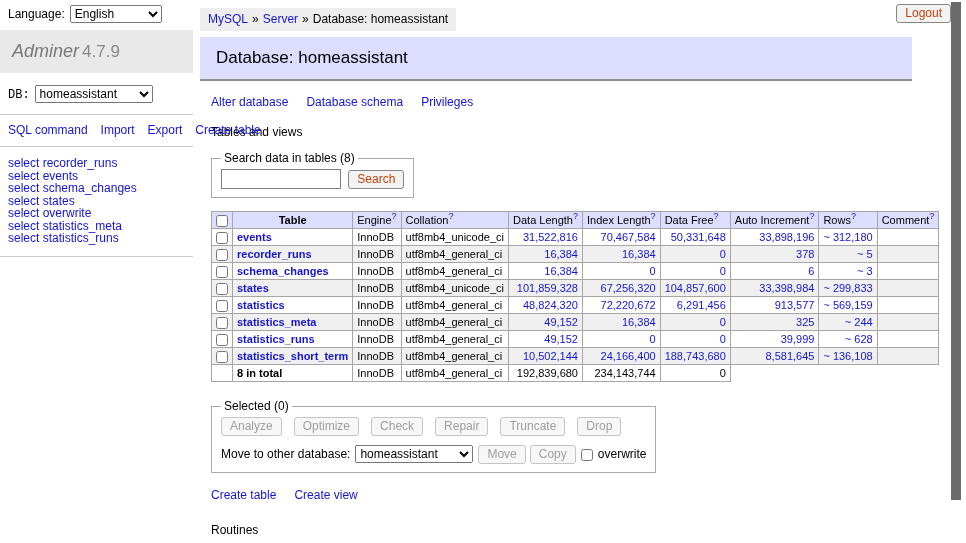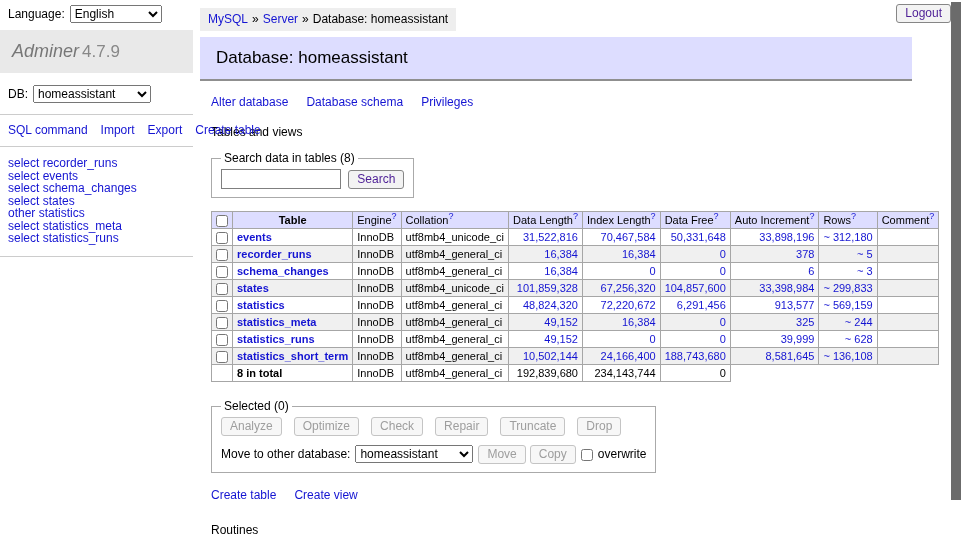--- a/index.html
+++ b/index.html
@@ -9,34 +9,34 @@
 
   
   aside { position:absolute; left:0; top:0; width:193px; }
   .lang-row { margin:0; padding:5px 8px 7px 8px; }
   .lang-row label { margin-right:5px; }
   .lang-row select { width:92px; font-size:12px; }
   .logo-strip { background:#e9e9e9; padding:11px 12px; }
   .logo { font-style:italic; font-size:18px; color:#777; }
   .ver { font-size:17px; color:#888; margin-left:3px; }
   .db-row { margin:12px 8px 11px 8px; }
-  .db-row label { margin-right:5px; }
+  .db-row label { margin-right:5px;font-family:Liberation Mono, monospace; }
   .db-row select { width:118px; font-size:12px; }
   aside hr { border:none; border-top:1px solid #ccc; margin:0; }
   .sb-actions { margin:8px 8px 9px 8px; line-height:14px; }
   .sb-actions a { margin-right:13px; white-space:nowrap; }
   .sb-tables { margin:10px 8px 11px 8px; }
   .sb-tables a { display:block; line-height:12.5px; white-space:nowrap; }
 
   
   main { margin-left:200px; margin-right:54px; }
   .top-row { padding-top:8px; }
   .breadcrumb { display:inline-block; background:#eee; padding:4px 8px 5px 8px; }
   .breadcrumb .sep { color:#000; margin:0 4px; }
-  .btn { font-family:inherit; font-size:12px; padding:1px 8px 2px 8px; background:#f3f3f3; border:1px solid #868686; border-radius:3px; color:#4c1d95; }
+  .btn { font-family:inherit; font-size:12px; padding:1px 8px 2px 8px; background:#f3f3f3; border:1px solid #868686; border-radius:3px; color:#c2410c; }
   .btn:disabled { color:#9e9e9e; border-color:#c4c4c4; background:#f7f7f7; }
   .logout-btn { position:absolute; top:4px; right:15px; }
   h2 { margin:6px 0 0 0; background:#ddddff; border-bottom:2px solid #8f8f8f; padding:11px 16px; font-size:17px; font-weight:normal; }
   .links { margin:14px 0 0 11px; }
   .links a { margin-right:18px; }
   h3 { margin:16px 0 0 11px; font-size:12px; font-weight:normal; }
 
   fieldset { display:inline-block; border:1px solid #aaa; margin:12px 0 0 11px; padding:4px 9px 8px 9px; }
   legend { padding:0 3px; }
   .search-fs input[type=text] { width:120px; font-size:12px; border:1px solid #7f7f7f; padding:2px 3px; }
@@ -85,21 +85,21 @@
     <label>DB:</label><select><option>homeassistant</option></select>
   </p>
   <hr>
   <p class="sb-actions" id="sb-actions"><a href="#">SQL command</a><a href="#">Import</a><a href="#">Export</a><a href="#">Create table</a></p>
   <hr>
   <p class="sb-tables" id="sb-tables">
       <a href="#">select recorder_runs</a>
       <a href="#">select events</a>
       <a href="#">select schema_changes</a>
       <a href="#">select states</a>
-      <a href="#">other statistics</a>
+      <a href="#">select overwrite</a>
       <a href="#">select statistics_meta</a>
       <a href="#">select statistics_runs</a>
     </p>
   <hr>
 </aside>
 
 <button class="btn logout-btn">Logout</button>
 
 <main>
   <div class="top-row">

